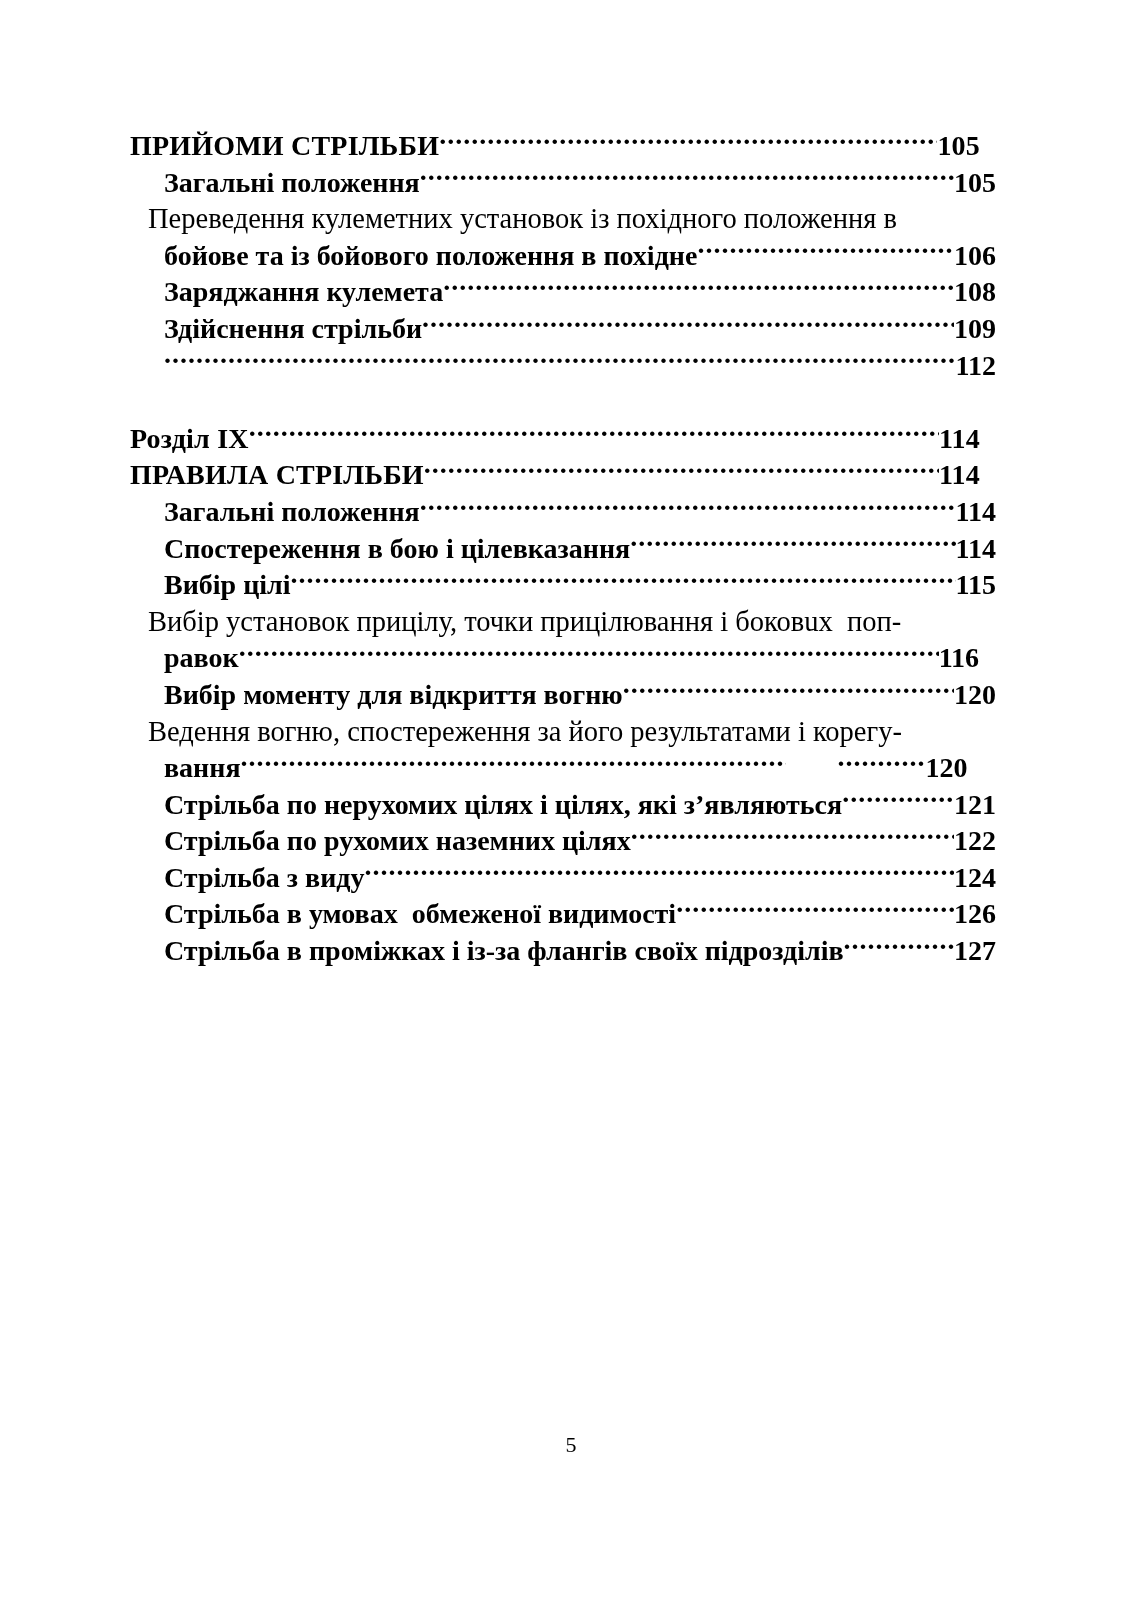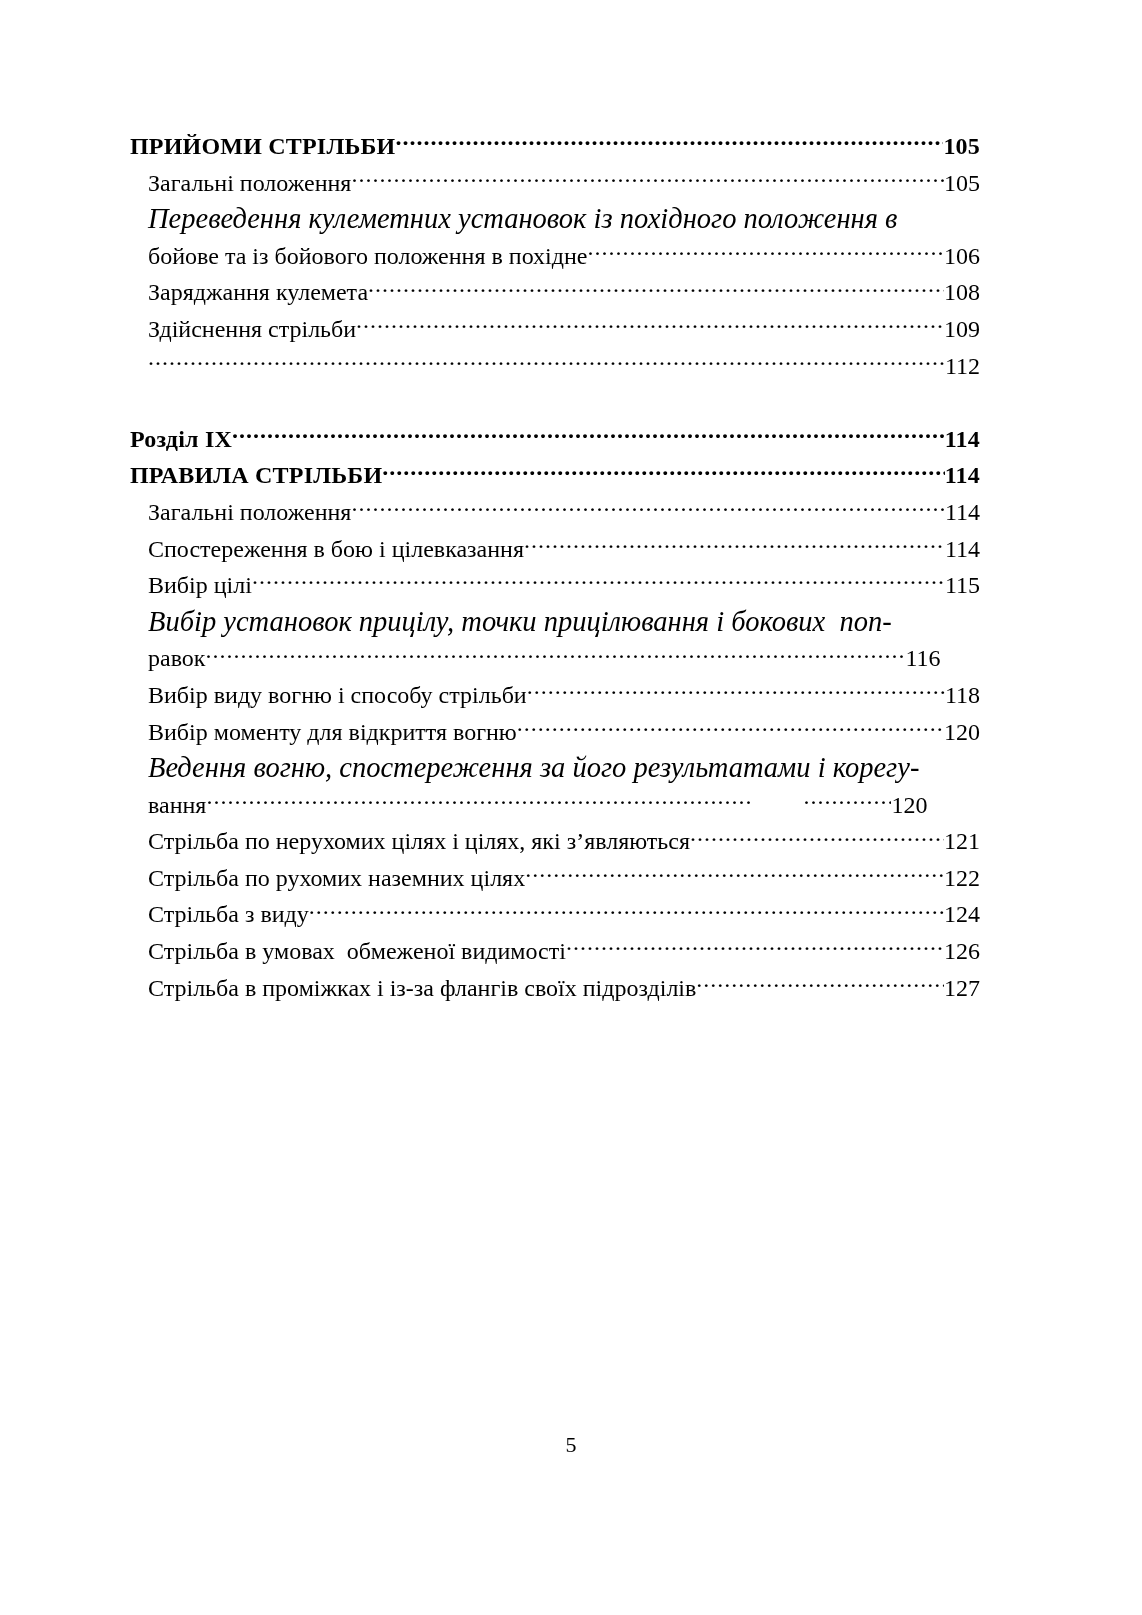--- a/index.html
+++ b/index.html
@@ -21,23 +21,23 @@
   .toc {
     position: absolute;
     left: 130px;
     top: 128px;
     width: 850px;
   }
 
   
   .toc-line {
     display: flex;
-    align-items: center;
+    align-items: flex-start;
     width: 100%;
-    font-size: 24px;
+    font-size: 28px;
     line-height: 36.6px;
     white-space: nowrap;
   }
   .toc-line .ttl {
     flex: 0 0 auto;
     white-space: pre;
   }
   .toc-line .leader {
     flex: 1 1 auto;
     overflow: hidden;
@@ -62,32 +62,32 @@
     padding-left: 0px;
   }
 
   
   .lvl-head {
     font-weight: bold;
     letter-spacing: 0.2px;
   }
   
   .lvl-entry {
-    margin-left: 18px;
+    margin-left: 34px;
     width: calc(100% - 18px);
+    font-weight: bold;
   }
 
   
   .wrap-row {
     display: block;
     font-size: 28.5px;
     line-height: 36.6px;
     margin-left: 18px;
     white-space: pre;
-    font-style: italic;
   }
 
   
   .short-leader .leader {
     flex: 0 0 auto;
     width: 700px;
   }
   .short-leader .pg { padding-left: 0; }
 
   .gap-row {
@@ -224,25 +224,20 @@
         <span class="pg">115</span>
       </div>
 
       <div class="wrap-row">Вибір установок прицілу, точки прицілювання і боковuх  поп-</div>
       <div class="toc-line lvl-entry short-leader">
         <span class="ttl">равок</span>
         <span class="leader"></span>
         <span class="pg">116</span>
       </div>
 
-      <div class="toc-line lvl-entry">
-        <span class="ttl">Вибір виду вогню і способу стрільби</span>
-        <span class="leader"></span>
-        <span class="pg">118</span>
-      </div>
 
       <div class="toc-line lvl-entry">
         <span class="ttl">Вибір моменту для відкриття вогню</span>
         <span class="leader"></span>
         <span class="pg">120</span>
       </div>
 
       <div class="wrap-row">Ведення вогню, спостереження за його результатами і корегу-</div>
       <div class="toc-line lvl-entry split-leader">
         <span class="ttl">вання</span>

